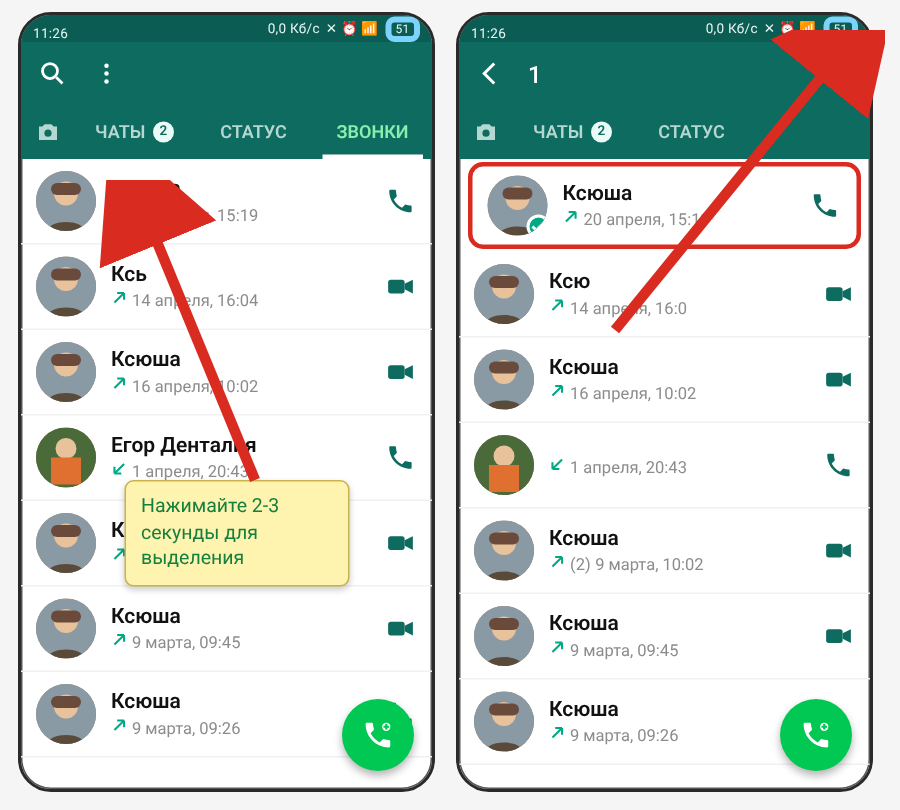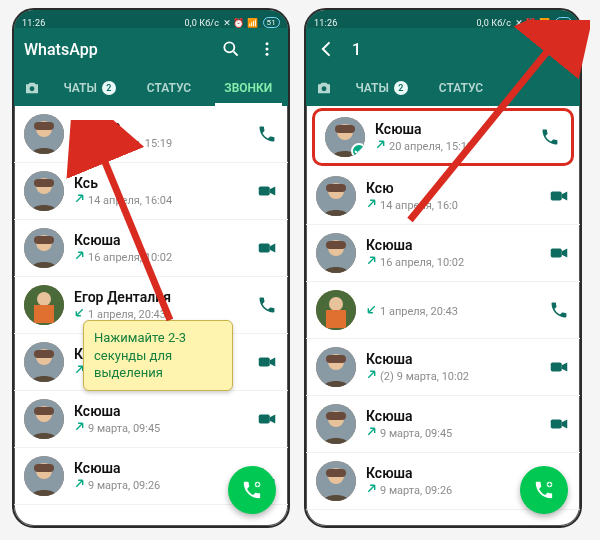--- a/index.html
+++ b/index.html
@@ -31,21 +31,21 @@
     background: #0b5d53;
     color: #e9f5f3;
     font-size: 9px;
     display: flex;
     align-items: flex-end;
     padding: 0 8px;
     justify-content: space-between;
     letter-spacing: .2px;
   }
   .statusbar .rblock { display:flex; gap:4px; align-items:center;}
-  .badgeSB { border:1px solid #7dd3fc; border-radius:6px; padding:0 3px; font-size:8px; }
+  .badgeSB { border:4px solid #7dd3fc; border-radius:6px; padding:0 3px; font-size:8px; }
   .appbar {
     background: #0e6b60;
     color: #fff;
     height: 42px;
     display: flex;
     align-items: center;
     padding: 0 10px;
     gap: 14px;
   }
   .appbar .title { font-size: 16px; font-weight: 500; flex: 1; }
@@ -108,21 +108,20 @@
   <div class="phone">
     <div class="statusbar">
       <span>11:26</span>
       <span class="rblock">
         <span>0,0 Кб/с</span>
         <span>✕ ⏰ 📶</span>
         <span class="badgeSB">51</span>
       </span>
     </div>
     <div class="appbar">
-      <span class="title">WhatsApp</span>
       <span class="iconbtn">
         <svg viewBox="0 0 24 24" width="20" height="20" fill="none" stroke="#fff" stroke-width="2.2">
             <circle cx="10" cy="10" r="6"></circle>
             <line x1="15" y1="15" x2="20" y2="20"></line>
           </svg>
       </span>
       <span class="iconbtn">
         <svg viewBox="0 0 24 24" width="18" height="18" fill="#fff">
             <circle cx="12" cy="5" r="2"></circle>
             <circle cx="12" cy="12" r="2"></circle>

